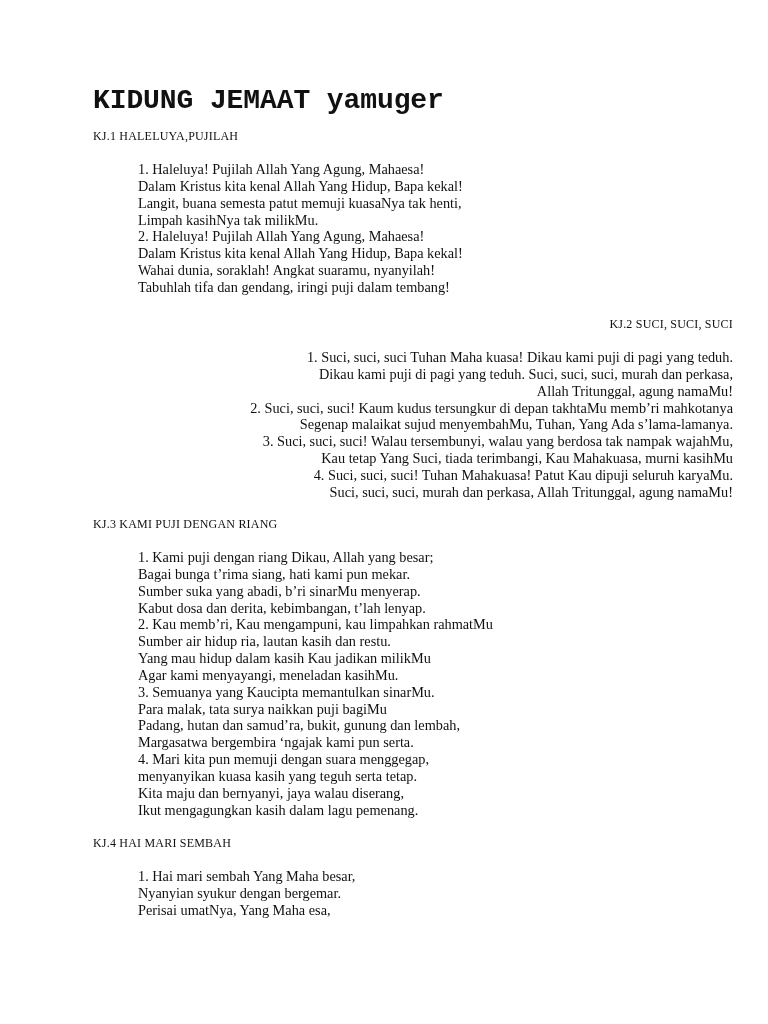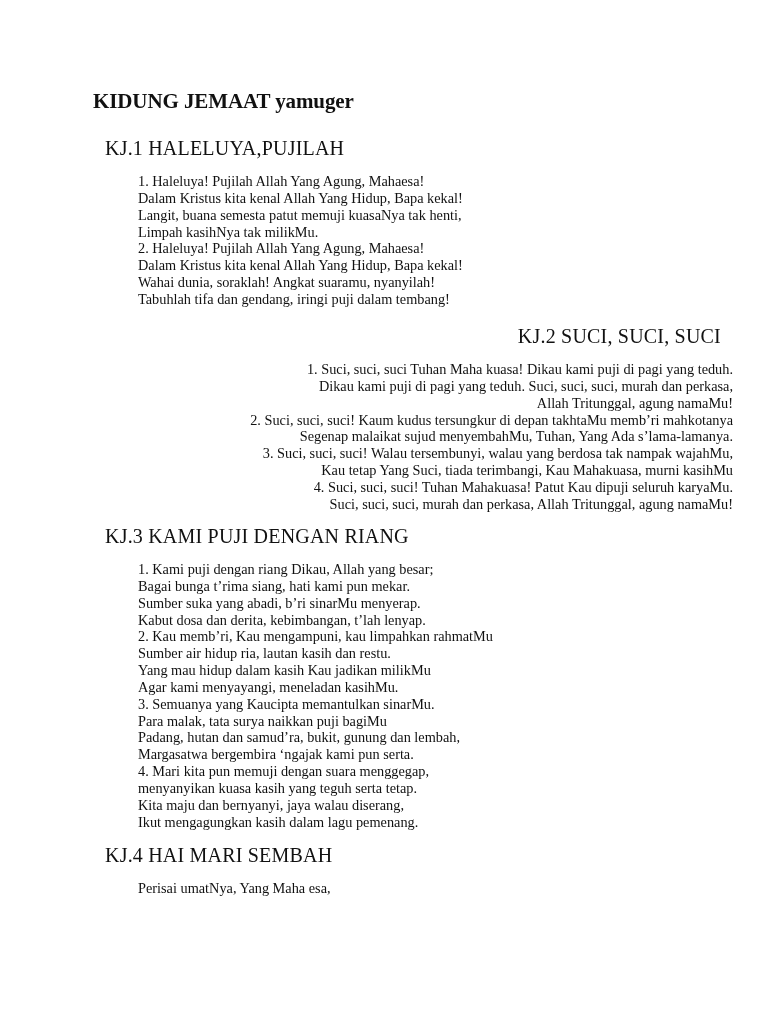--- a/index.html
+++ b/index.html
@@ -19,34 +19,35 @@
       position: absolute;
       left: 93px;
       top: 0;
       width: 640px;
     }
     .doc-title {
       position: absolute;
       left: 0;
       top: 87px;
       margin: 0;
-      font-size: 21px;
+      font-size: 28px;
       font-weight: bold;
       white-space: nowrap;
       letter-spacing: -0.1px;
       line-height: 28px;
+      font-family: Liberation Mono, monospace;
     }
     .section {
       position: absolute;
       left: 0;
       width: 640px;
     }
     .section-heading {
-      margin: 12px;
-      font-size: 20px;
+      margin: 0;
+      font-size: 12px;
       font-weight: normal;
       line-height: 17px;
       white-space: nowrap;
       letter-spacing: 0.2px;
     }
     .lyrics {
       margin: 0;
       padding: 0;
       list-style: none;
       margin-top: 16px;
@@ -111,16 +112,18 @@
       <li class="lyric-line">4. Mari kita pun memuji dengan suara menggegap,</li>
       <li class="lyric-line">menyanyikan kuasa kasih yang teguh serta tetap.</li>
       <li class="lyric-line">Kita maju dan bernyanyi, jaya walau diserang,</li>
       <li class="lyric-line">Ikut mengagungkan kasih dalam lagu pemenang.</li>
     </ul>
   </section>
 
   <section class="section" style="top:835px;">
     <h2 class="section-heading">KJ.4 HAI MARI SEMBAH</h2>
     <ul class="lyrics">
+      <li class="lyric-line">1. Hai mari sembah Yang Maha besar,</li>
+      <li class="lyric-line">Nyanyian syukur dengan bergemar.</li>
       <li class="lyric-line">Perisai umatNya, Yang Maha esa,</li>
     </ul>
   </section>
 </div>
 
 </body></html>

